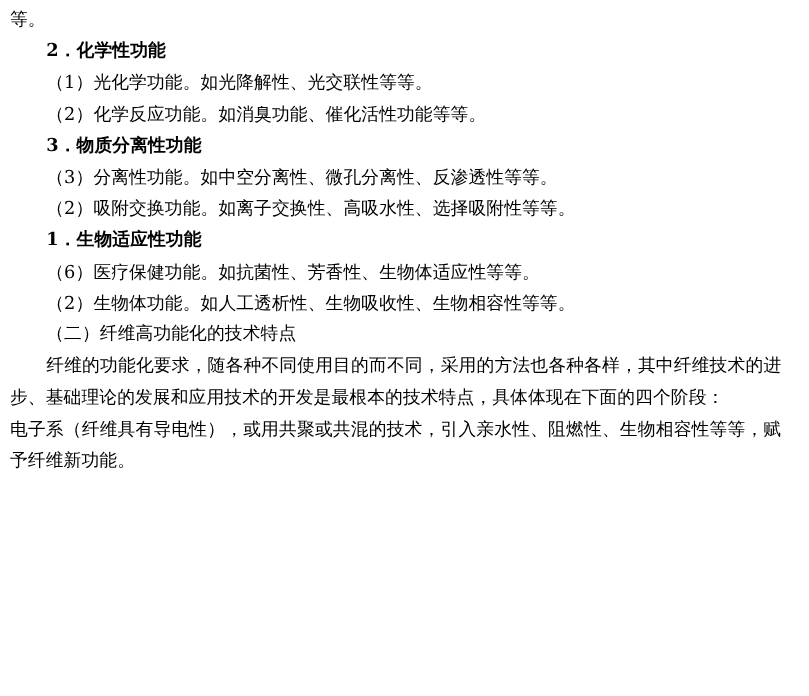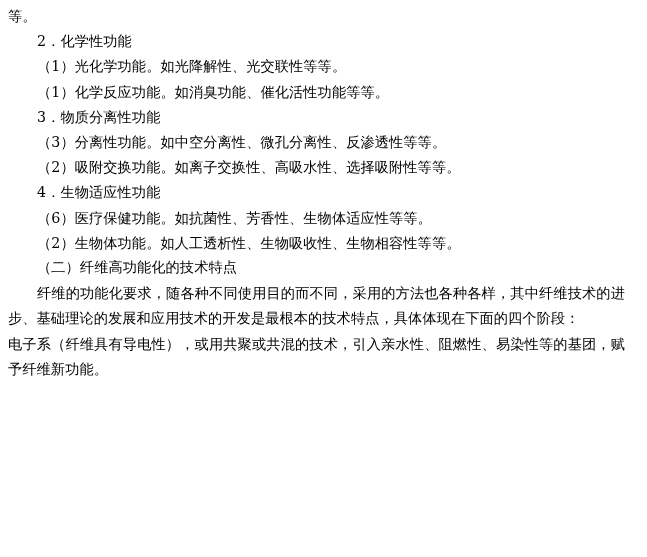--- a/index.html
+++ b/index.html
@@ -34,20 +34,21 @@
     text-justify: inter-ideograph;
   }
   
   .flush {
     text-indent: 0;
   }
   
   .indent1 {
     text-indent: 0;
     padding-left: 29px;
+    font-weight: bold;
   }
   
   .indent2 {
     text-indent: 0;
     padding-left: 29px;
   }
   
   .indent-sec {
     text-indent: 0;
     padding-left: 29px;
@@ -67,31 +68,31 @@
 </head>
 <body>
 
 <div class="page">
   <div class="doc-body">
 
     <div class="line flush">等。</div>
 
     <div class="line indent1">2．化学性功能</div>
     <div class="line indent2">（1）光化学功能。如光降解性、光交联性等等。</div>
-    <div class="line indent2">（1）化学反应功能。如消臭功能、催化活性功能等等。</div>
+    <div class="line indent2">（2）化学反应功能。如消臭功能、催化活性功能等等。</div>
 
     <div class="line indent1">3．物质分离性功能</div>
     <div class="line indent2">（3）分离性功能。如中空分离性、微孔分离性、反渗透性等等。</div>
     <div class="line indent2">（2）吸附交换功能。如离子交换性、高吸水性、选择吸附性等等。</div>
 
-    <div class="line indent1">4．生物适应性功能</div>
+    <div class="line indent1">1．生物适应性功能</div>
     <div class="line indent2">（6）医疗保健功能。如抗菌性、芳香性、生物体适应性等等。</div>
     <div class="line indent2">（2）生物体功能。如人工透析性、生物吸收性、生物相容性等等。</div>
 
     <div class="line indent-sec">（二）纤维高功能化的技术特点</div>
 
     <div class="line para">纤维的功能化要求，随各种不同使用目的而不同，采用的方法也各种各样，其中纤维技术的进步、基础理论的发展和应用技术的开发是最根本的技术特点，具体体现在下面的四个阶段：</div>
 
-    <div class="line flush">电子系（纤维具有导电性），或用共聚或共混的技术，引入亲水性、阻燃性、易染性等的基团，赋予纤维新功能。</div>
+    <div class="line flush">电子系（纤维具有导电性），或用共聚或共混的技术，引入亲水性、阻燃性、生物相容性等等，赋予纤维新功能。</div>
 
 
   </div>
 </div>
 
 </body></html>

